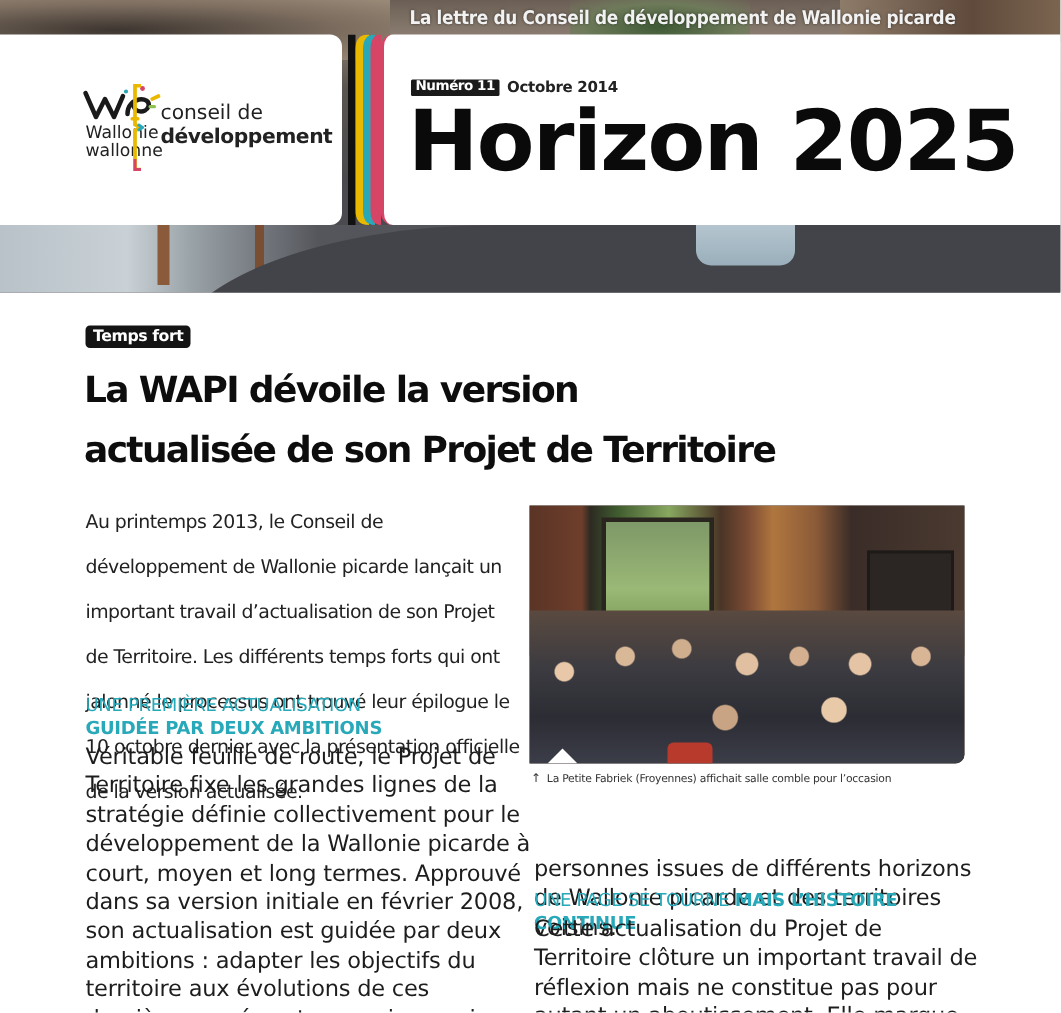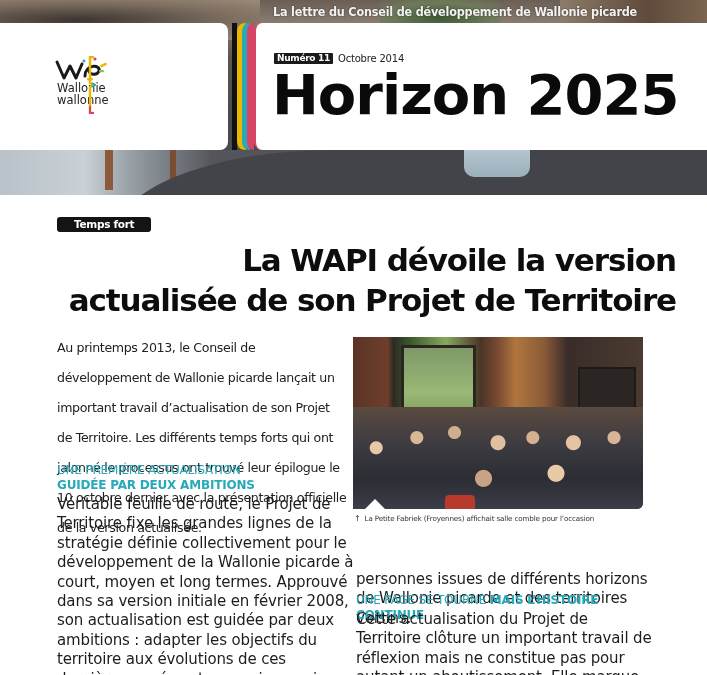--- a/index.html
+++ b/index.html
@@ -47,32 +47,32 @@
   
   .stripes { position: absolute; left: 232px; top: 23px; width: 22px; height: 127px; }
 
   
   .title-card {
     position: absolute; left: 254px; top: 23px; width: 453px; height: 127px;
     background: #fff; border-radius: 8px 0 0 8px; border-left: 2px solid #d64566;
   }
   .issue-row { position: absolute; left: 18px; top: 30px; display: flex; align-items: flex-end; gap: 5px; }
   .issue-badge { background: #1a1a1a; color: #fff; font-size: 9px; font-weight: bold; padding: 0 3px; line-height: 11px; border-radius: 1px; letter-spacing: -0.3px; }
-  .issue-date { font-size: 10px; color: #222; letter-spacing: -0.2px; }
+  .issue-date { font-size: 10px; color: #222; letter-spacing: -0.2px; font-weight: bold; }
   .mag-title {
     position: absolute; left: 16px; top: 40px; font-size: 56px; font-weight: bold;
     color: #0a0a0a; letter-spacing: -1px; line-height: 64px;
     font-family: "DejaVu Sans", sans-serif;
   }
 
   
   .kicker { position: absolute; left: 57px; top: 217px; background: #141414; color: #fff;
-    font-size: 10.5px; font-weight: bold; padding: 1px 17px 2px; border-radius: 3px; letter-spacing: -0.3px; }
-  .headline { position: absolute; left: 56px; top: 240px; width: 620px; font-size: 31px; font-weight: bold;
-    line-height: 40px; color: #0d0d0d; letter-spacing: -1.1px; text-align: right; }
+    font-size: 10.5px; font-weight: bold; padding: 1px 5px 2px; border-radius: 3px; letter-spacing: -0.3px; }
+  .headline { position: absolute; left: 56px; top: 240px; width: 620px; font-size: 24px; font-weight: bold;
+    line-height: 40px; color: #0d0d0d; letter-spacing: -1.1px; }
 
   .lead { position: absolute; left: 57px; top: 333px; width: 290px; font-size: 12.6px; line-height: 30px;
     color: #222; letter-spacing: -0.35px; }
 
   .subhead { position: absolute; font-size: 12px; line-height: 14.5px; color: #27a9b9; letter-spacing: -0.2px; }
   .subhead .strong { font-weight: bold; }
   .sh1 { left: 57px; top: 463px; width: 290px; }
   .sh2 { left: 57px; top: 638px; width: 290px; }
   .sh3 { left: 356px; top: 593px; width: 300px; }
 
@@ -138,20 +138,24 @@
     <div class="wp-text">
       <div>Wallonie</div>
       <div>wallonne</div>
     </div>
   </div>
   <svg class="brace" viewBox="0 0 8 58">
     <path d="M6 1 L2 1 L2 27 L6 29 L2 31 L2 57 L6 57" fill="none" stroke="#e8b900" stroke-width="2.5"></path>
     <path d="M4 27 L7 29 L4 31" fill="none" stroke="#2aa8b8" stroke-width="2"></path>
     <path d="M2 50 L2 57 L6 57" fill="none" stroke="#d64566" stroke-width="2"></path>
   </svg>
+  <div class="cdd">
+    <div>conseil de</div>
+    <div class="b">développement</div>
+  </div>
 </div>
 
 <svg class="stripes" viewBox="0 0 22 127">
   <rect x="0" y="0" width="5" height="127" fill="#111111"></rect>
   <path d="M14 0 C7 0 5 4 5 10 L5 117 C5 123 7 127 14 127 Z" fill="#e8b900"></path>
   <path d="M18 0 C12 0 10 4 10 10 L10 117 C10 123 12 127 18 127 Z" fill="#2aa8b8"></path>
   <path d="M22 0 C17 0 15 4 15 10 L15 117 C15 123 17 127 22 127 Z" fill="#d64566"></path>
 </svg>
 
 <div class="title-card">

